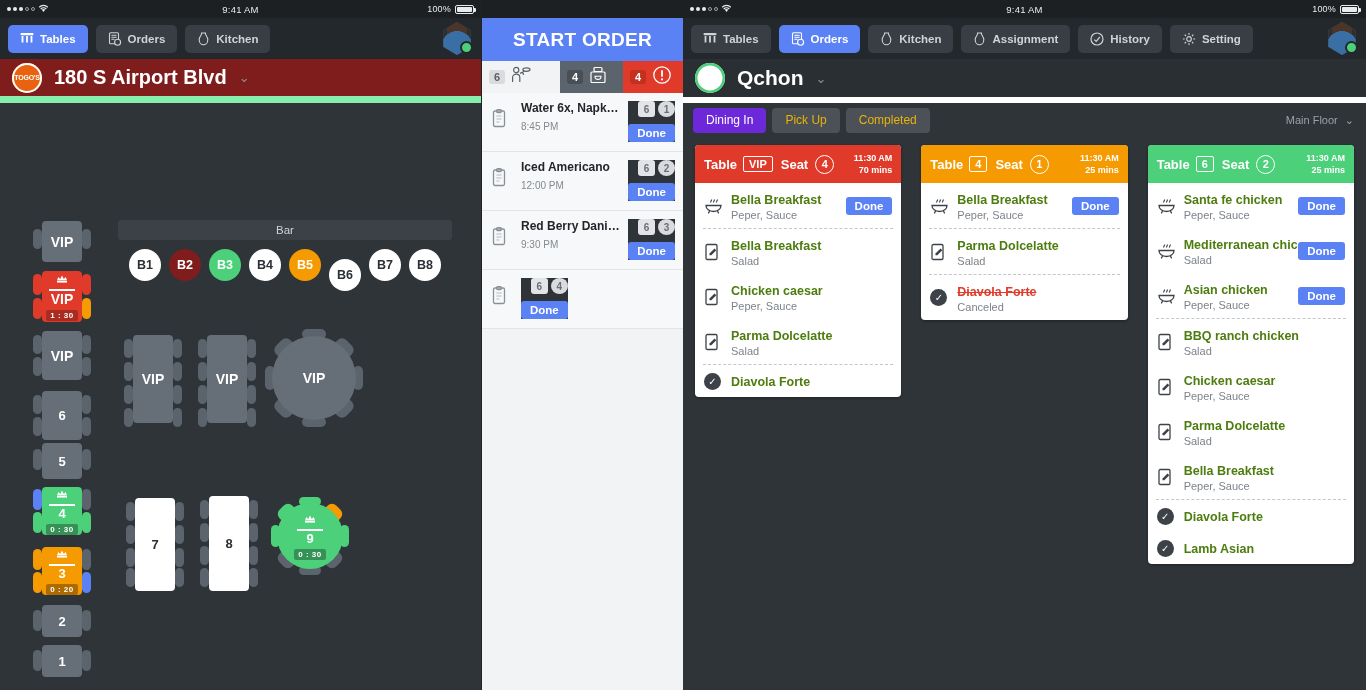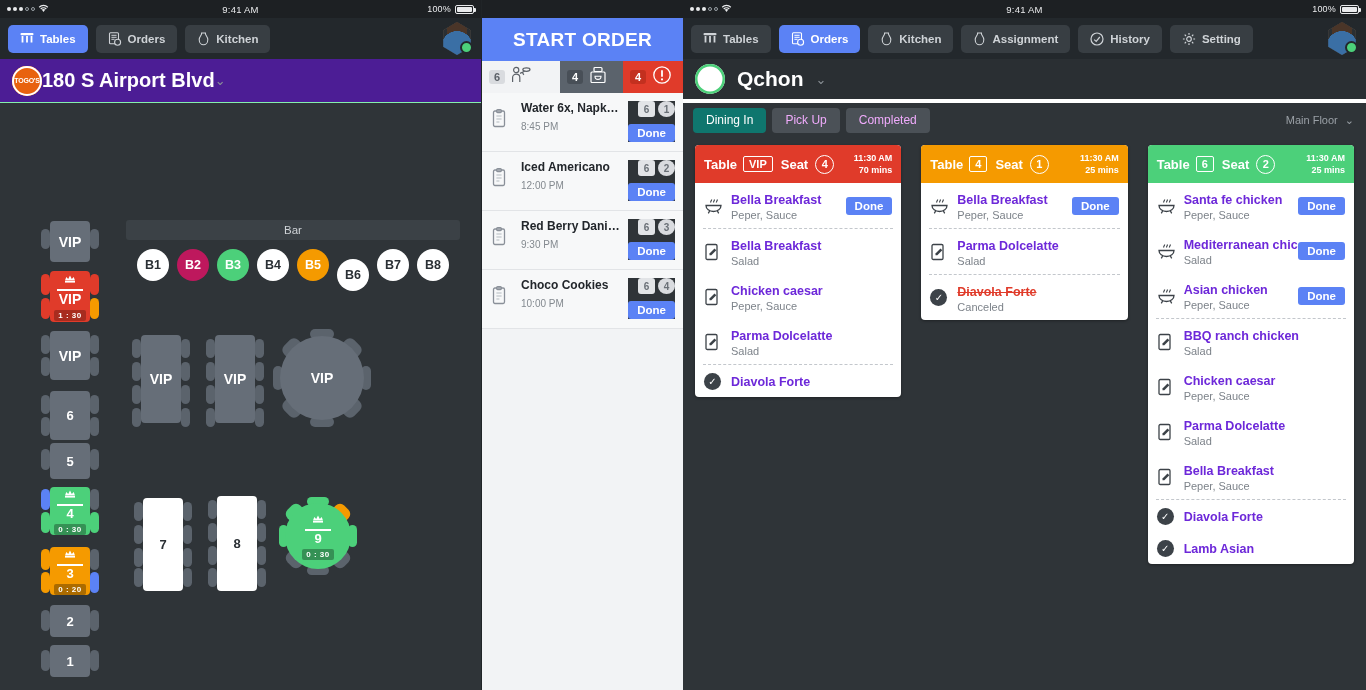--- a/index.html
+++ b/index.html
@@ -50,46 +50,46 @@
       radial-gradient(circle at 50% 74%, #3a6fa5 0 52%, transparent 53%),
       radial-gradient(circle at 50% 46%, #e8b999 0 26%, transparent 27%),
       radial-gradient(circle at 50% 27%, #4a3528 0 34%, transparent 35%),
       #2a2f33;
   }
   .avatar-dot { position:absolute; right:2px; bottom:2px; width:13px; height:13px; border-radius:50%; background:#4cd07a; border:2px solid #23282c; z-index:2; }
 
   
   .left { width: 481px; }
   .venue {
-    height: 44px; background: #4c1d95; display: flex; align-items: center;
-    padding-left: 12px; border-bottom: 1px solid #86efac;
+    height: 44px; background: #7f1d1d; display: flex; align-items: center;
+    gap: 12px; padding-left: 12px; border-bottom: 7px solid #86efac;
   }
   .logo {
     width: 30px; height: 30px; border-radius: 50%;
     background: #e8620f; color:#fff; display:flex; align-items:center; justify-content:center;
     font-size: 7px; font-weight: bold; letter-spacing:-.2px;
     box-shadow: inset 0 0 0 2px #fff, inset 0 0 0 3px #e8620f;
   }
   .venue-name { color:#fff; font-size: 20px; font-weight: bold; }
   .caret { color:#8b9197; font-size: 13px; }
 
-  .floor { position: relative; height: 585px; background:#2f3438;margin-left:8px; }
+  .floor { position: relative; height: 585px; background:#2f3438; }
 
   .bar-strip {
     position:absolute; left:118px; top:117px; width:334px; height:20px;
     background:#3b4146; border-radius:3px; color:#cfd3d7; font-size:11.5px;
     display:flex; align-items:center; justify-content:center;
   }
   .seat {
     position:absolute; width:32px; height:32px; border-radius:50%;
     display:flex; align-items:center; justify-content:center;
     font-size:12.5px; font-weight:bold; cursor:pointer;
   }
   .seat.w { background:#fff; color:#2b3035; }
-  .seat.b { background:#be185d; color:#fff; }
+  .seat.b { background:#7f1d1d; color:#fff; }
   .seat.g { background:#4cd07a; color:#fff; }
   .seat.o { background:#f59a00; color:#fff; }
 
   
   .tbl { position:absolute; cursor:pointer; }
   .tbl .top {
     position:relative; background:#666e78; border-radius:4px;
     display:flex; flex-direction:column; align-items:center; justify-content:center;
     color:#fff; font-size:13px; font-weight:bold; z-index:2;
   }
@@ -144,49 +144,49 @@
   .pill.rd { background:#d9dbdf; color:#6a7077; border-radius:50%; }
   .donebtn {
     background:#5b82f5; color:#fff; font-size:11.5px; font-weight:bold;
     border-radius:3px; padding:3px 9px; cursor:pointer;
   }
 
   
   .right { width: 683px; background:#2f3438; }
   .brand {
     height:44px; background:#2a2f33; display:flex; align-items:center; gap:12px;
-    padding-left:12px; border-bottom:4px solid #ffffff;
+    padding-left:12px; border-bottom:6px solid #ffffff;
   }
   .brand .bl {
     width:30px; height:30px; border-radius:50%; background:#fff;
     box-shadow: inset 0 0 0 2.5px #4cd07a;
   }
   .brand .bn { color:#fff; font-size:21px; font-weight:bold; }
 
   .filters { height:34px; display:flex; align-items:center; gap:6px; padding:0 10px; position:relative; }
-  .fbtn { height:25px; padding:0 13px; border-radius:4px; background:#4b5157; color:#f0abfc;
+  .fbtn { height:25px; padding:0 13px; border-radius:4px; background:#4b5157; color:#eab308;
           font-size:12px; display:flex; align-items:center; cursor:pointer; }
-  .fbtn.active { background:#0f766e; color:#fff; }
+  .fbtn.active { background:#6d28d9; color:#fff; }
   .floorsel { position:absolute; right:12px; display:flex; align-items:center; gap:7px; color:#9aa0a6; font-size:11px; cursor:pointer; }
 
   .cards { display:flex; gap:20px; padding:8px 12px 0 12px; align-items:flex-start; position:relative; }
   .card { width:207px; background:#fff; border-radius:4px; overflow:hidden; box-shadow:0 1px 3px rgba(0,0,0,.35); }
   .chead { height:38px; display:flex; align-items:center; padding:0 9px; color:#fff; position:relative; }
   .chead.red { background:#e03b2a; }
   .chead.orange { background:#f59a00; }
   .chead.green { background:#4cd07a; }
   .chead .lbl { font-size:13px; font-weight:bold; }
   .chead .boxnum { border:1.5px solid #fff; border-radius:2px; font-size:11px; font-weight:bold; padding:1px 5px; margin:0 8px 0 6px; }
   .chead .circnum { border:1.5px solid #fff; border-radius:50%; width:19px; height:19px; display:flex; align-items:center; justify-content:center; font-size:11px; font-weight:bold; margin-left:7px; }
   .chead .tm { position:absolute; right:9px; text-align:right; font-size:9px; font-weight:bold; line-height:12px; }
 
   .item { display:flex; align-items:center; gap:8px; padding:7px 9px; position:relative; }
   .item .iic { width:19px; flex:0 0 19px; color:#3c4248; display:flex; align-items:center; }
   .item .txt { flex:1 1 auto; min-width:0; }
-  .item .nm { font-size:12.5px; font-weight:bold; color:#6d28d9; white-space:nowrap; overflow:hidden; }
+  .item .nm { font-size:12.5px; font-weight:bold; color:#4d7c0f; white-space:nowrap; overflow:hidden; }
   .item .sub { font-size:11px; color:#7d838a; margin-top:1px; }
   .item .dn { background:#5b82f5; color:#fff; font-size:11.5px; font-weight:bold; border-radius:3px; padding:3px 9px; cursor:pointer; }
   .item.cancel .nm { color:#e03b2a; text-decoration: line-through; }
   .sepdash { border-top:1px dashed #c3c7cc; margin:0 8px; }
   .check { width:17px; height:17px; border-radius:50%; background:#3c4248; color:#fff;
            display:flex; align-items:center; justify-content:center; font-size:10px; }
 </style>
 </head>
 <body>
 
@@ -604,24 +604,20 @@
       </div>
 
       <div class="orow">
         <div class="ico">
           <svg width="16" height="19" viewBox="0 0 16 19">
               <rect x="2.5" y="2" width="11" height="15.5" rx="1.4" stroke="#8a9099" stroke-width="1.3" fill="none"></rect>
               <rect x="5.6" y="0.6" width="4.8" height="3" rx="1" stroke="#8a9099" stroke-width="1.2" fill="none"></rect>
               <path d="M5.4 7h5.2M5.4 10h5.2M5.4 13h3" stroke="#b4b9bf" stroke-width="1.1"></path>
             </svg>
         </div>
-        <div class="mid">
-          <div class="ttl">Choco Cookies</div>
-          <div class="tm">10:00 PM</div>
-        </div>
         <div class="right">
           <div class="pills">
             <span class="pill sq">6</span>
             <span class="pill rd">4</span>
           </div>
           <div class="donebtn">Done</div>
         </div>
       </div>
     </div>
   </div>

